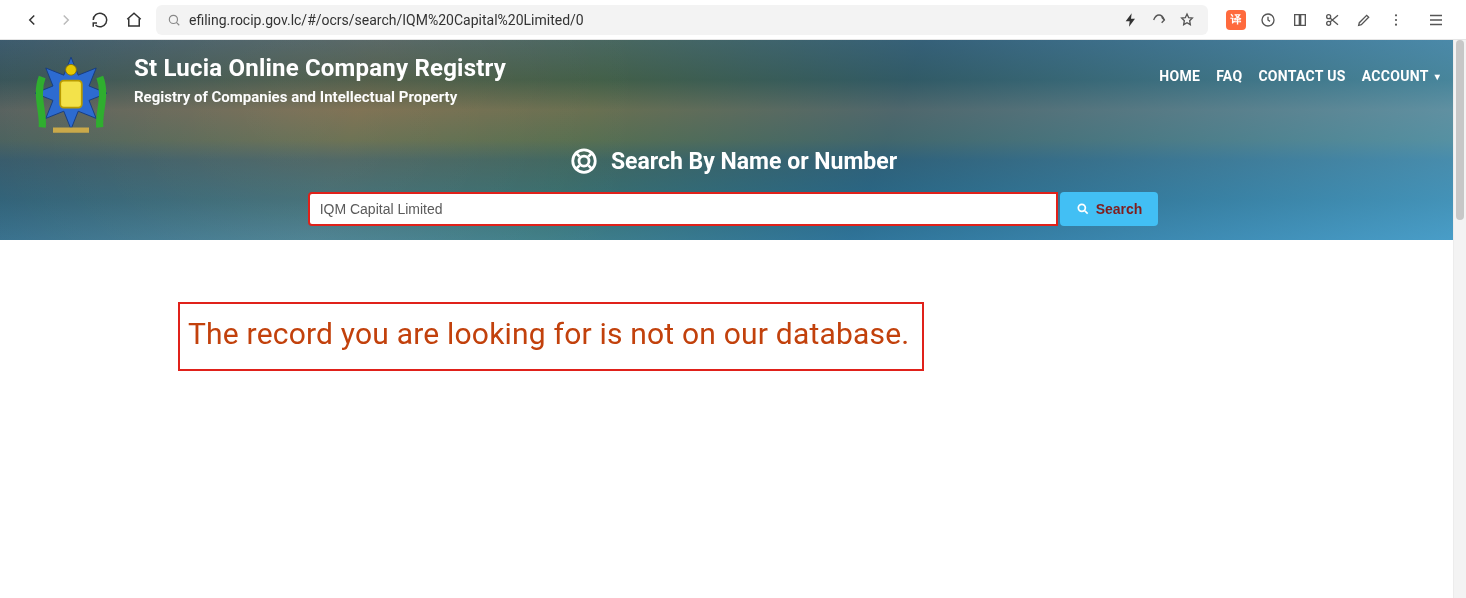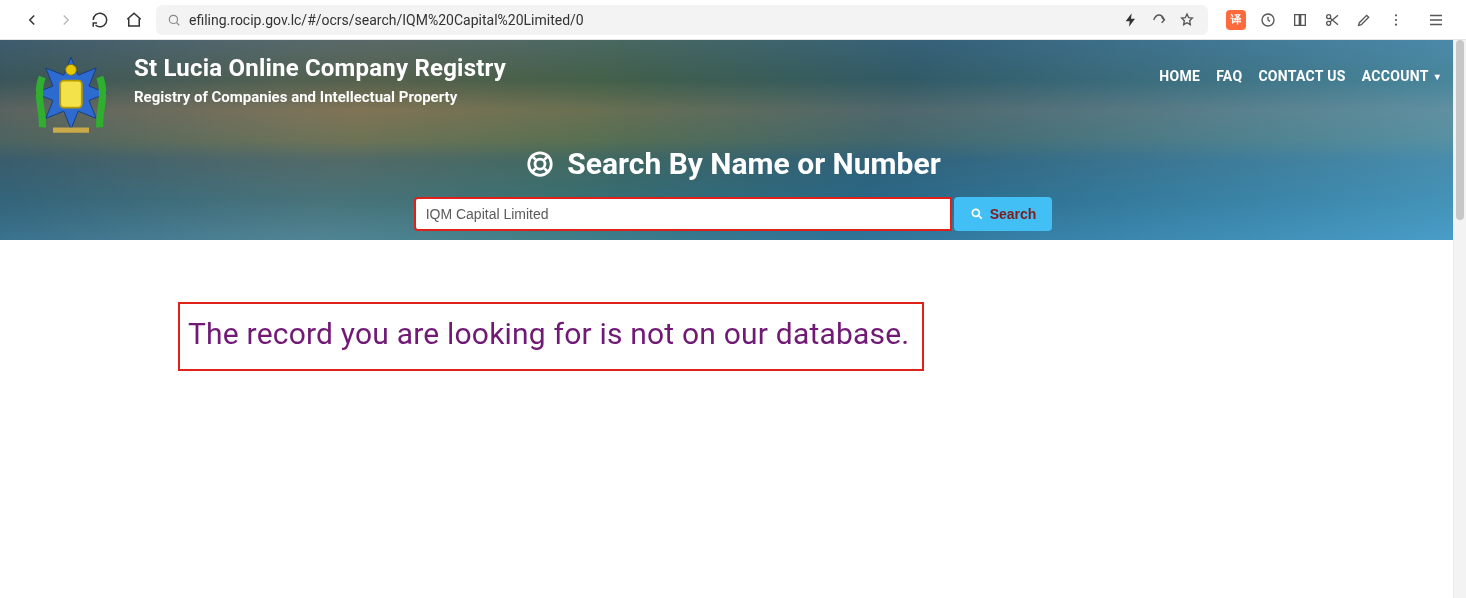--- a/index.html
+++ b/index.html
@@ -34,37 +34,37 @@
   .top-row { display:flex; align-items:flex-start; justify-content:space-between; }
   .brand { display:flex; align-items:flex-start; gap:18px; }
   .coa { width:90px; height:90px; position:relative; }
   .site-titles { padding-top:4px; }
   .site-title { font-size:24px; font-weight:700; letter-spacing:0.2px; }
   .site-sub { font-size:15px; margin-top:6px; font-weight:700; opacity:0.98; }
   .main-nav { display:flex; gap:16px; padding-top:18px; }
   .nav-link { color:#fff; font-weight:700; font-size:14px; letter-spacing:0.3px; text-decoration:none; display:flex; align-items:center; gap:6px; }
   .chev { font-size:10px; }
 
-  .search-heading { text-align:center; margin-top:6px; font-size:30px; font-weight:700; display:flex; align-items:center; justify-content:center; gap:12px; }
+  .search-heading { text-align:center; margin-top:6px; font-size:23px; font-weight:700; display:flex; align-items:center; justify-content:center; gap:12px; }
   .lifering { width:30px; height:30px; }
 
   .search-row { display:flex; justify-content:center; margin-top:16px; }
   .search-box {
-    width:538px; height:34px; background:#fff; border-radius:4px 0 0 4px; border:2px solid #e0211a;
+    width:750px; height:34px; background:#fff; border-radius:4px 0 0 4px; border:2px solid #e0211a;
     padding:0 10px; font-size:14px; color:#5a5a5a; outline:none;
   }
   .search-btn {
     height:34px; padding:0 16px; background:#42bff4; color:#7f1d1d; border:none; border-radius:4px; margin-left:2px;
     font-size:14px; font-weight:600; display:flex; align-items:center; gap:6px; cursor:pointer;
   }
 
   
   .content { padding:40px 0 0 0; }
   .result-wrap { margin:22px 0 0 178px; width:746px; border:2px solid #e0211a; padding:12px 8px 18px 8px; }
-  .result-text { font-size:30px; font-weight:400; color:#701a75; letter-spacing:0.2px; }
+  .result-text { font-size:30px; font-weight:400; color:#c2410c; letter-spacing:0.2px; }
 
   
   .vscroll { position:fixed; right:0; top:40px; bottom:0; width:13px; background:#f3f3f3; border-left:1px solid #ececec; }
   .vscroll-thumb { position:absolute; left:2px; right:2px; top:0; height:180px; background:rgba(0,0,0,0.18); border-radius:6px; }
 </style>
 </head>
 <body>
 
 <div class="browser-bar">
   <div class="nav-btn active">

